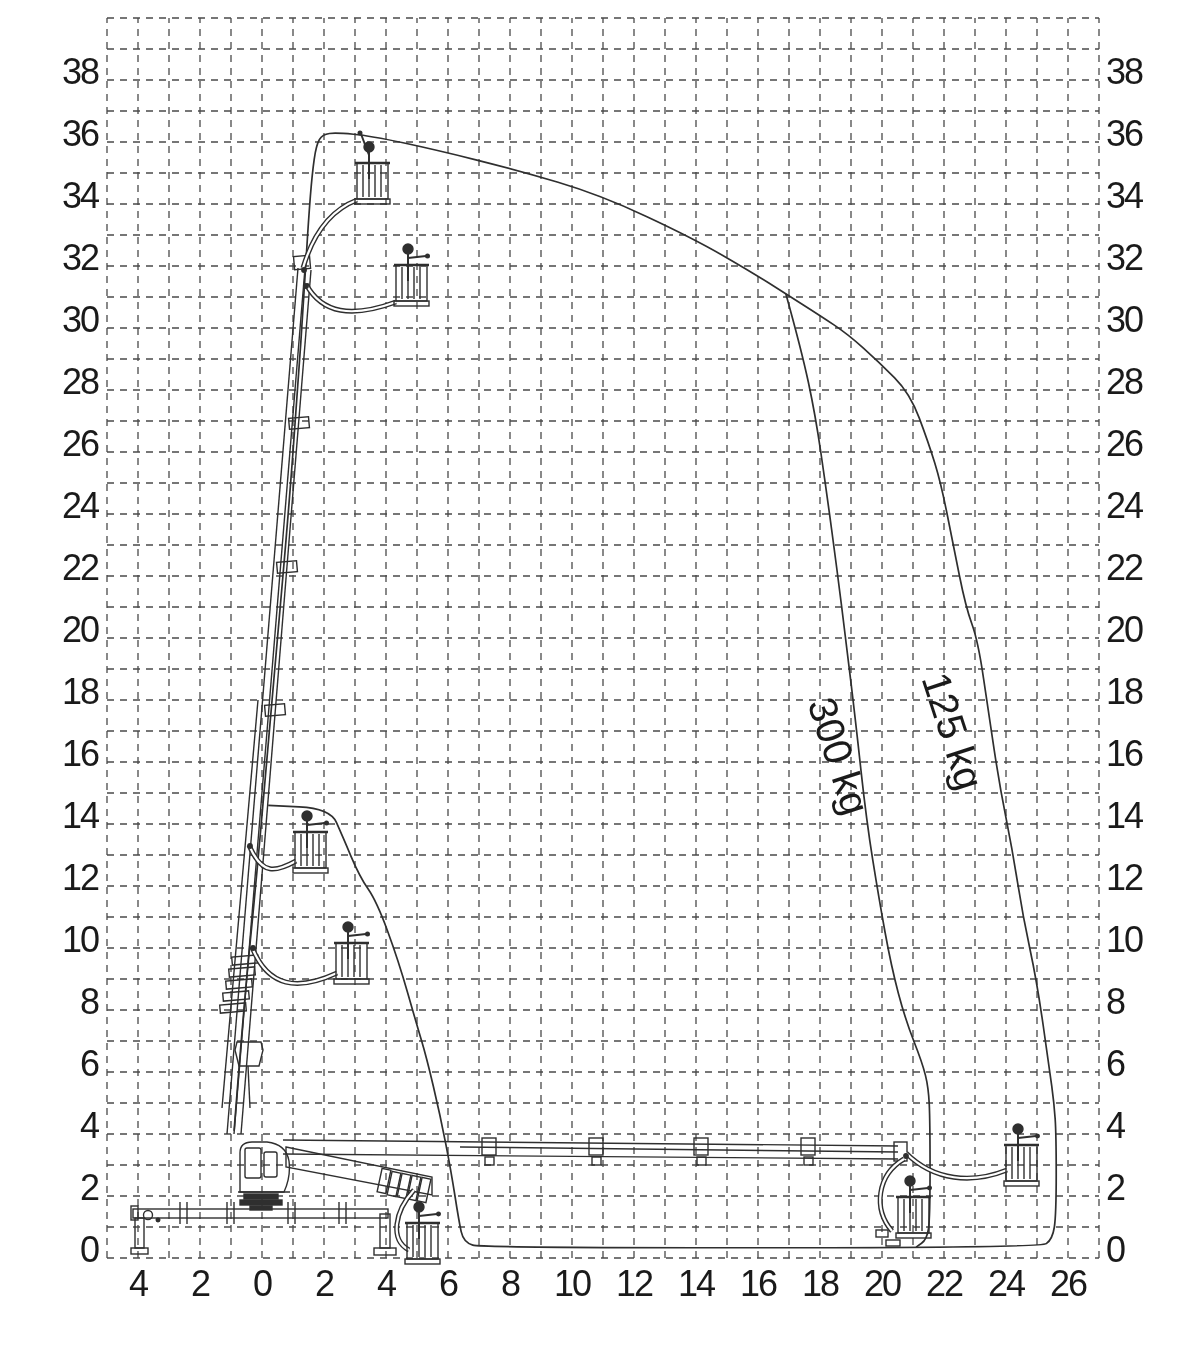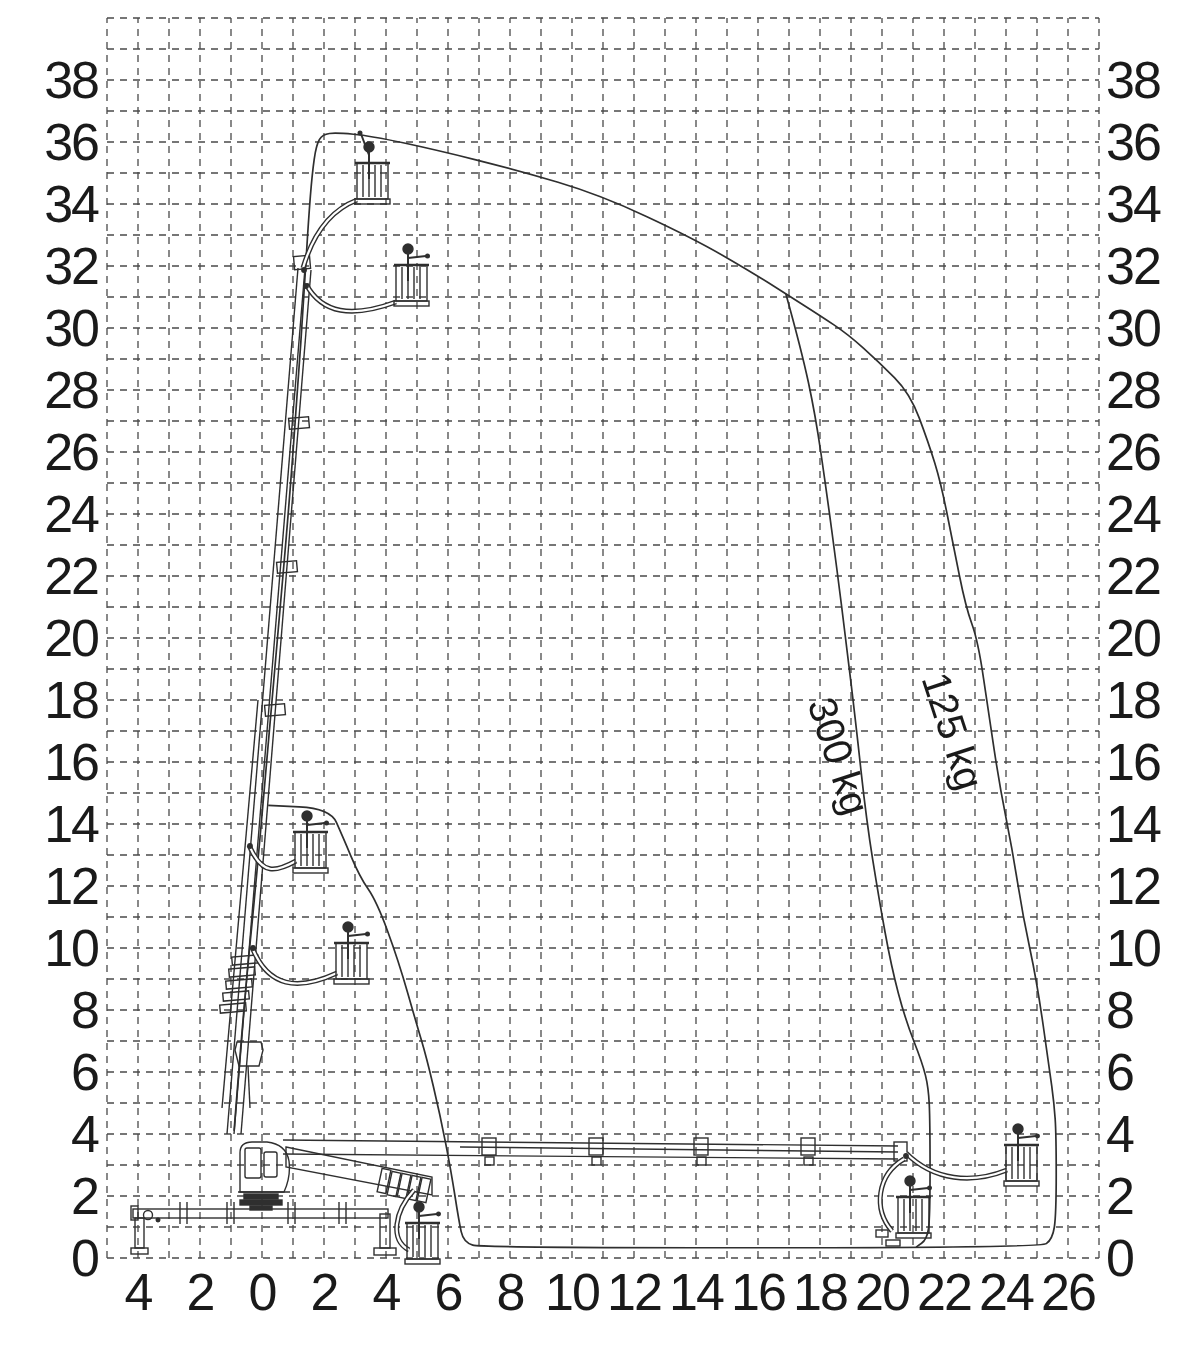--- a/index.html
+++ b/index.html
@@ -2,21 +2,21 @@
 <html><head>
 <meta charset="utf-8">
 <style>
   html,body{margin:0;padding:0;background:#fff;}
   .stage{
     position:relative;width:1200px;height:1351px;background:#ffffff;overflow:hidden;
     font-family:"Liberation Sans", sans-serif;color:#1a1a1a;
   }
   #chart-svg{position:absolute;left:0;top:0;}
   .tick{
-    position:absolute;font-size:52px;letter-spacing:-2px;line-height:1;
+    position:absolute;font-size:36px;letter-spacing:-2px;line-height:1;
     color:#1a1a1a;user-select:none;white-space:nowrap;
   }
   .tick.left{width:66px;text-align:right;}
   .tick.right{width:90px;text-align:left;}
   .tick.bottom{width:90px;text-align:center;}
   .load-label{
     position:absolute;font-size:40px;letter-spacing:0px;line-height:1;color:#1a1a1a;
     white-space:nowrap;transform:translate(-50%,-50%) rotate(72deg);
   }
 </style>

